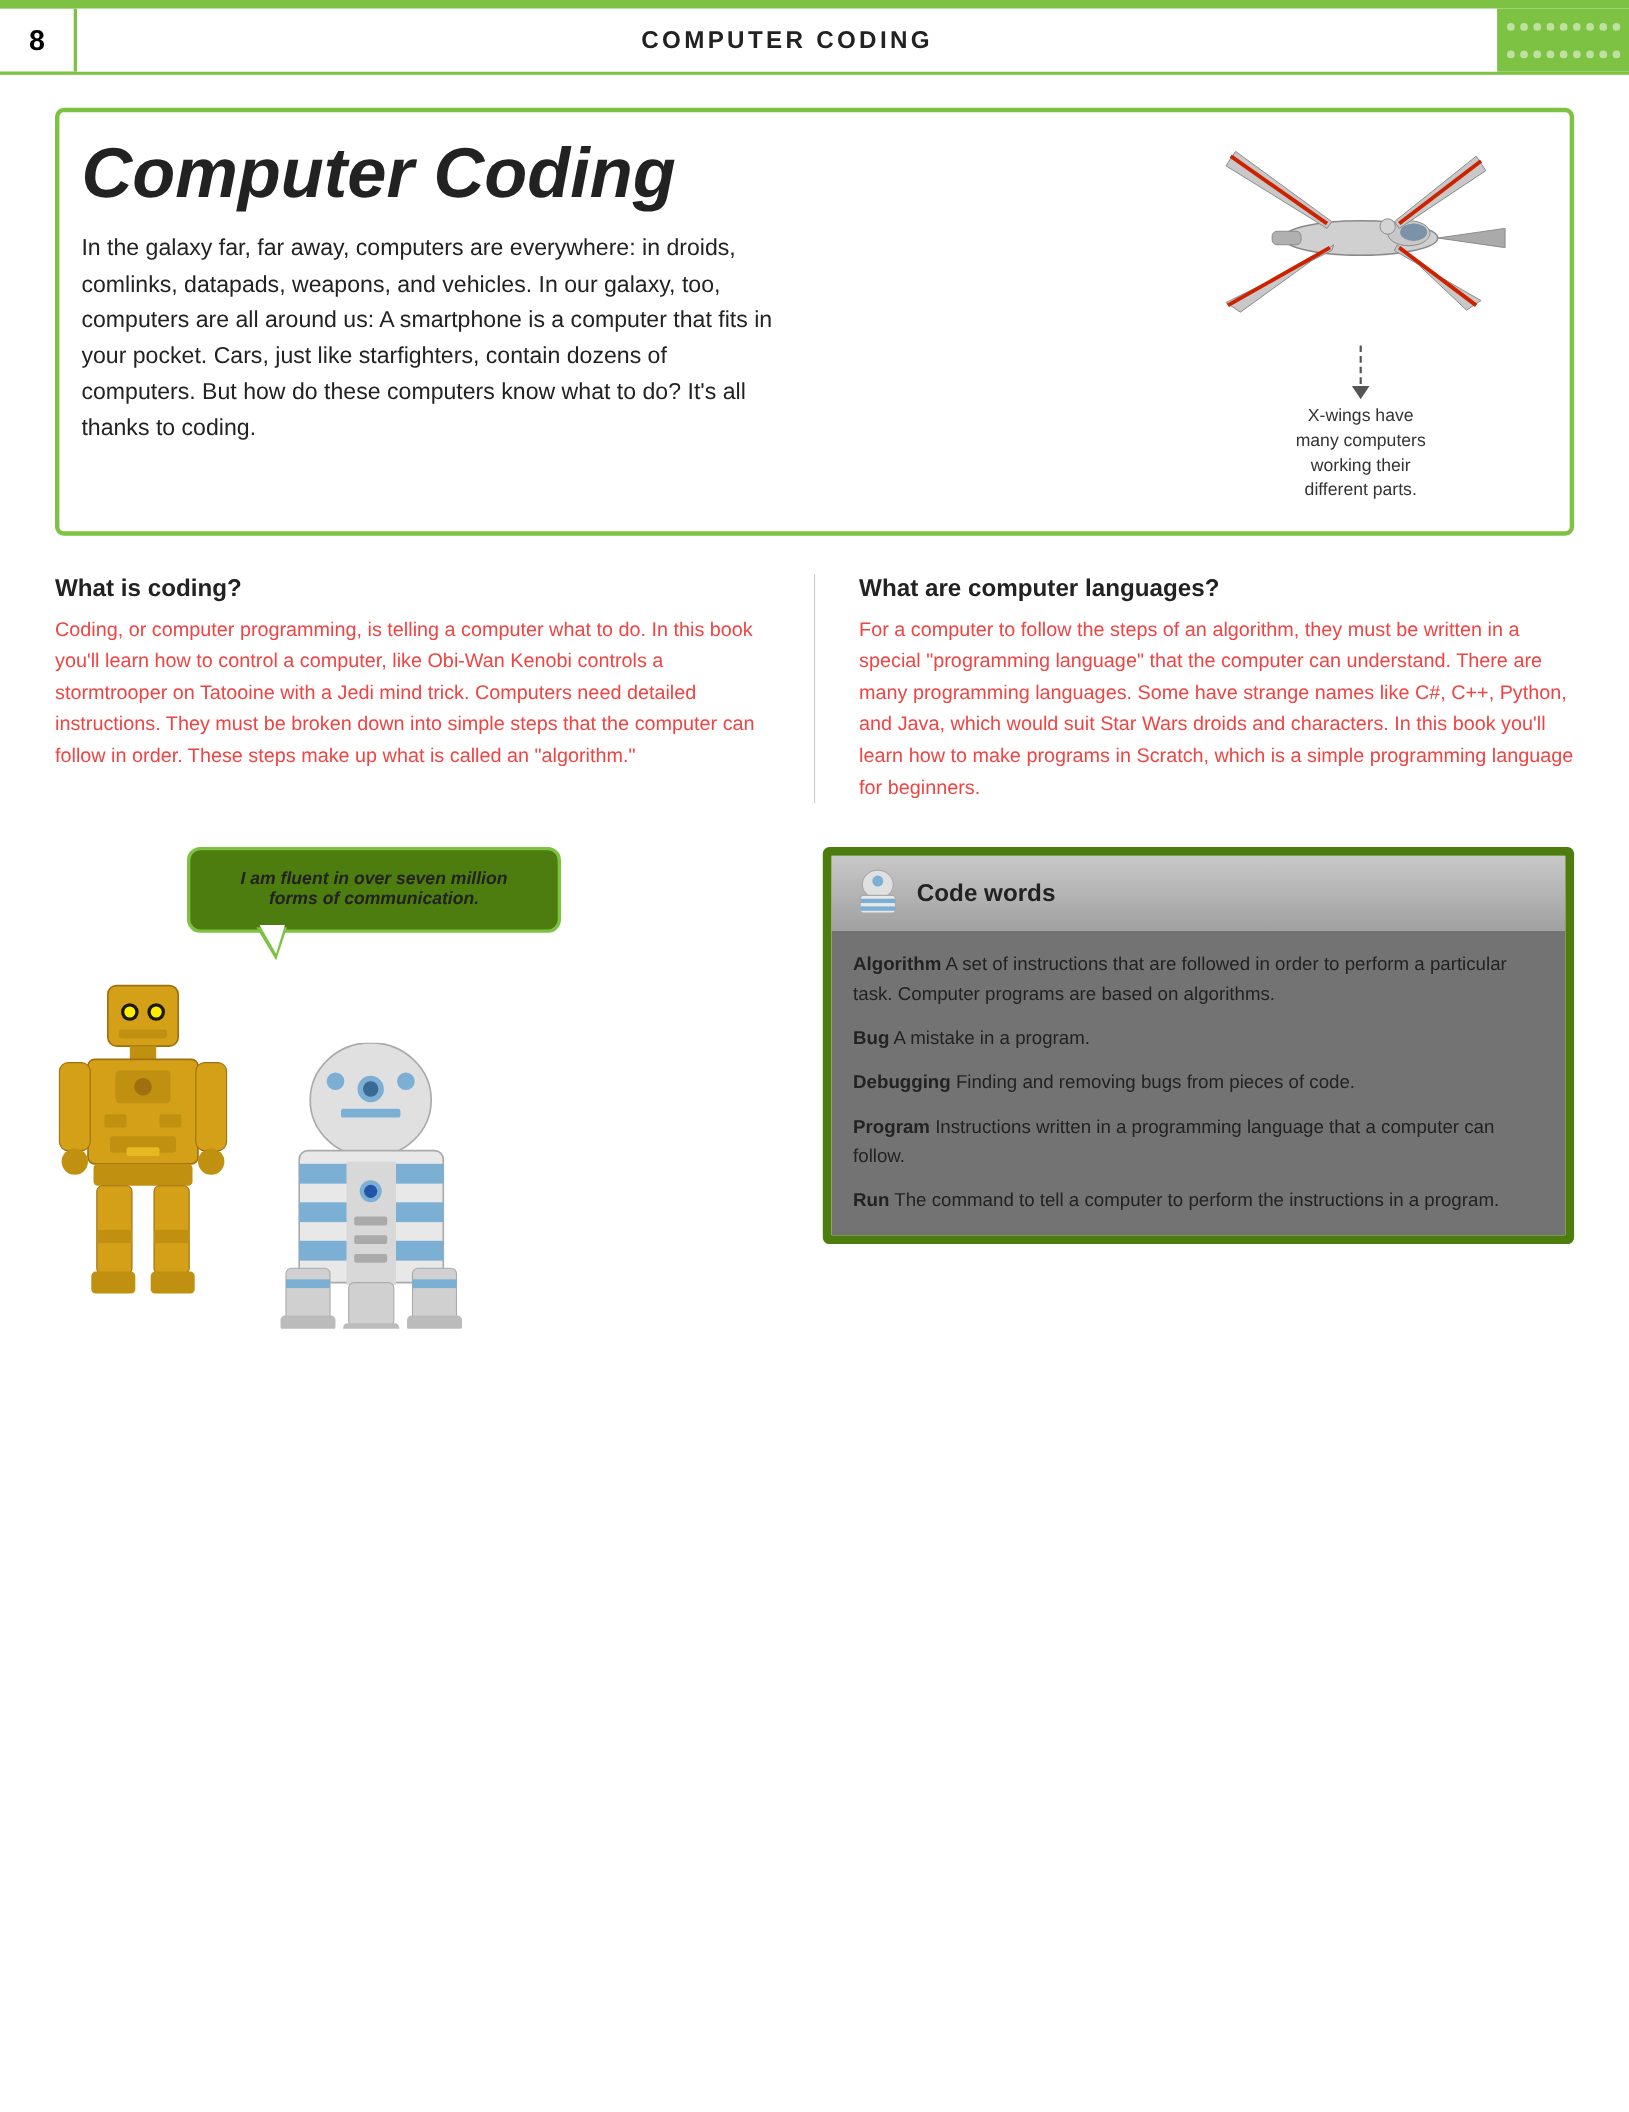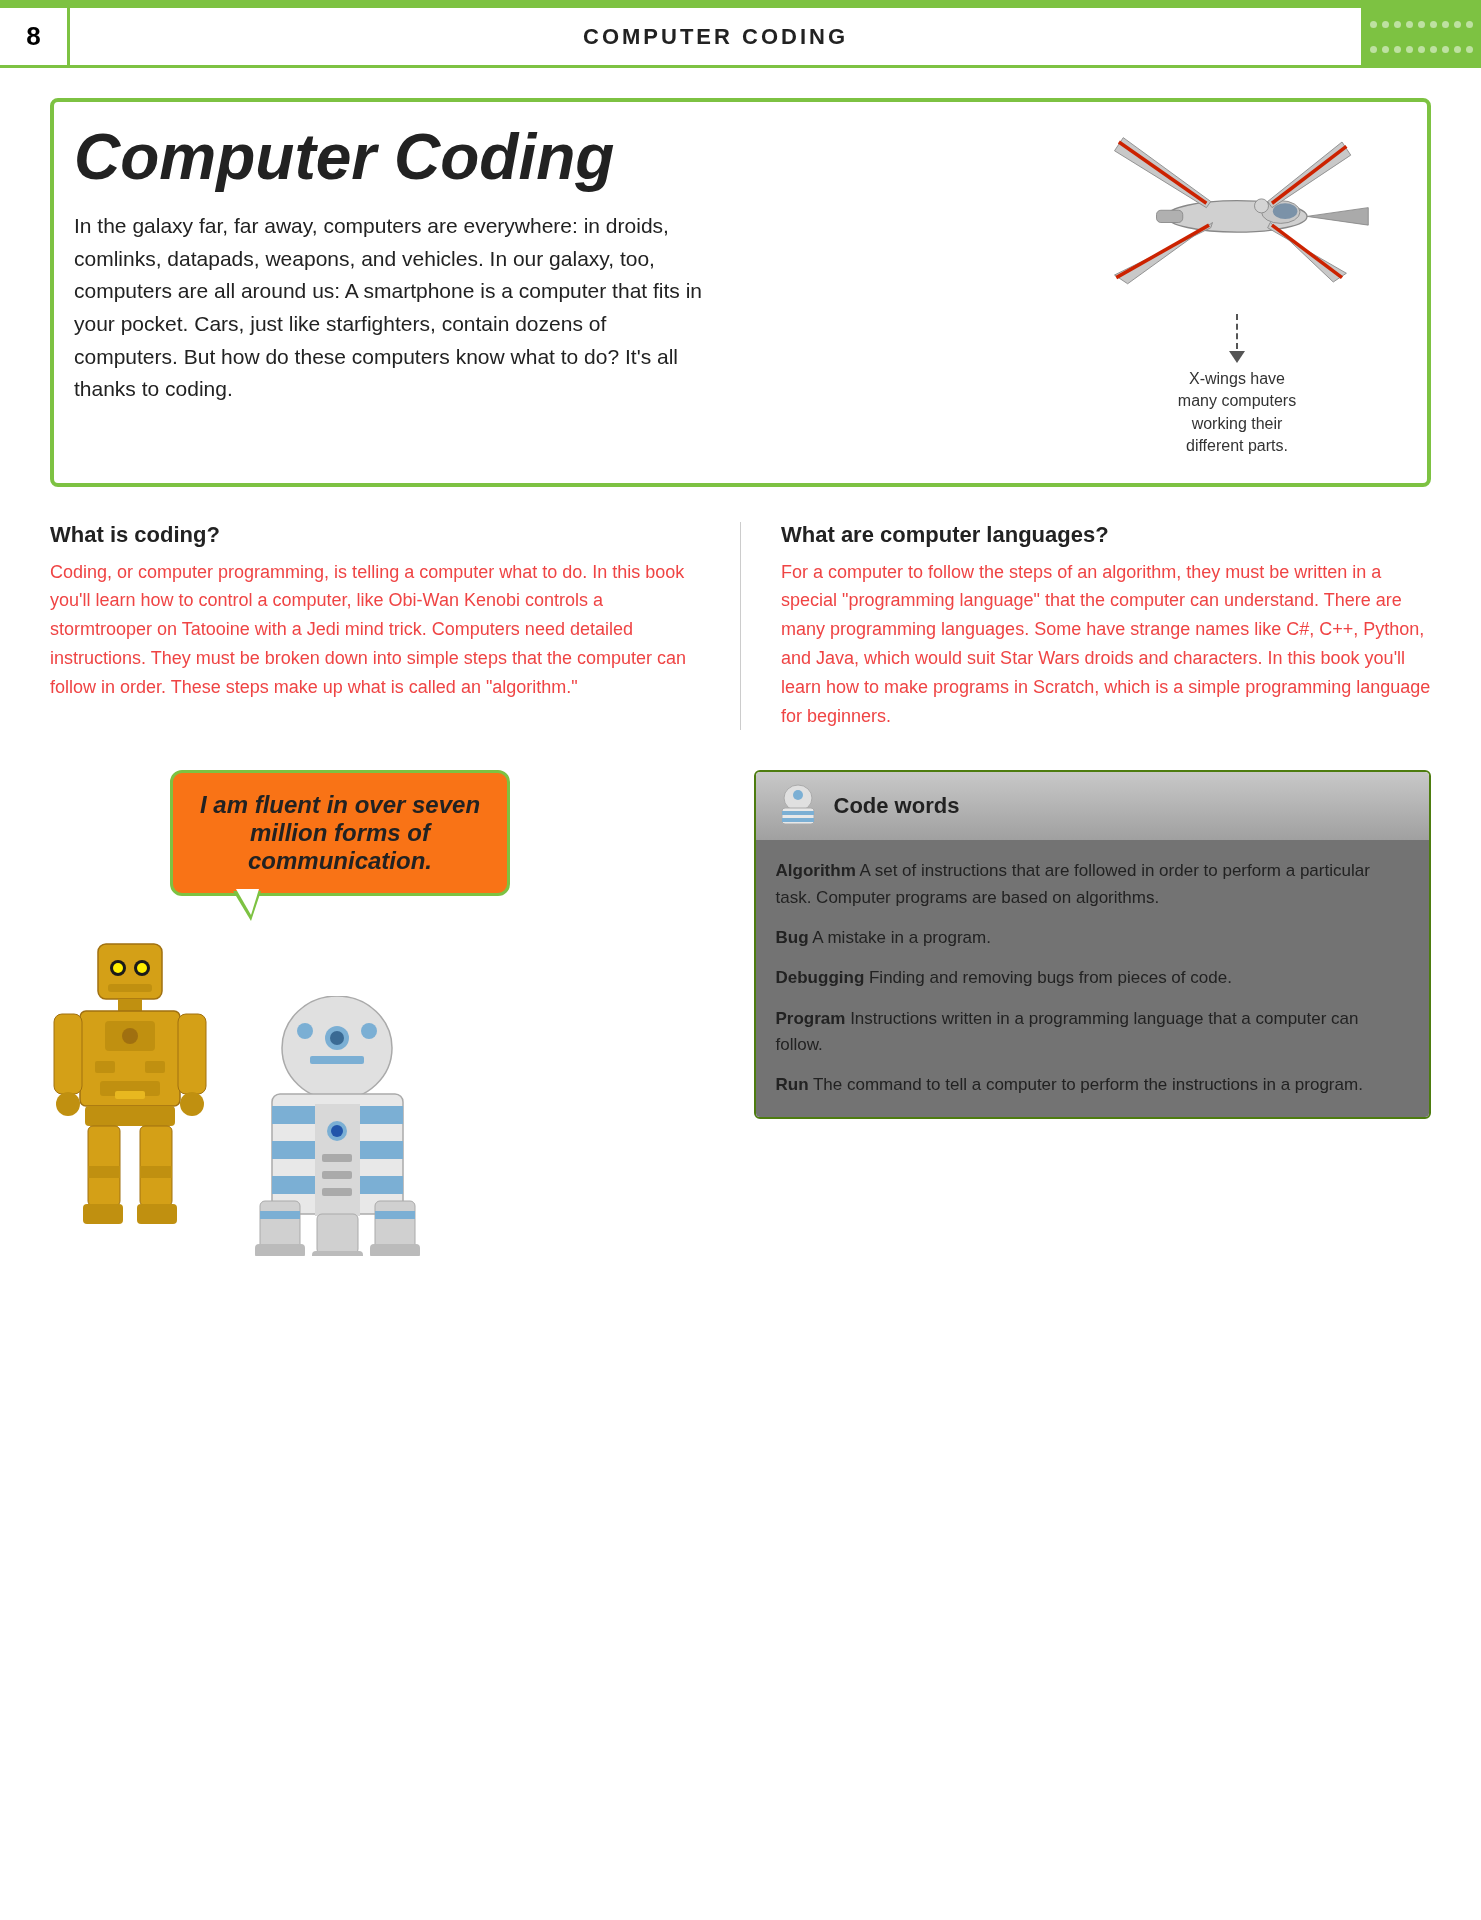--- a/index.html
+++ b/index.html
@@ -160,25 +160,25 @@
 
     .droids-area {
       flex: 1;
       display: flex;
       flex-direction: column;
       align-items: flex-start;
       position: relative;
     }
 
     .speech-bubble {
-      background: #f97316;
+      background: #4d7c0f;
       border: 3px solid #7dc242;
       border-radius: 12px;
       padding: 18px 22px;
-      font-size: 24px;
+      font-size: 16px;
       font-weight: 900;
       font-style: italic;
       text-align: center;
       color: #222;
       max-width: 340px;
       margin-left: 120px;
       margin-bottom: 15px;
       position: relative;
     }
 
@@ -224,21 +224,21 @@
     
     .r2d2-figure {
       width: 170px;
       height: 240px;
       position: relative;
     }
 
     
     .code-words-box {
       flex: 1;
-      border: 2px solid #4d7c0f;
+      border: 8px solid #4d7c0f;
       border-radius: 6px;
       overflow: hidden;
       min-width: 440px;
     }
 
     .code-words-header {
       background: linear-gradient(to bottom, #c8c8c8, #a0a0a0);
       padding: 12px 20px;
       display: flex;
       align-items: center;

